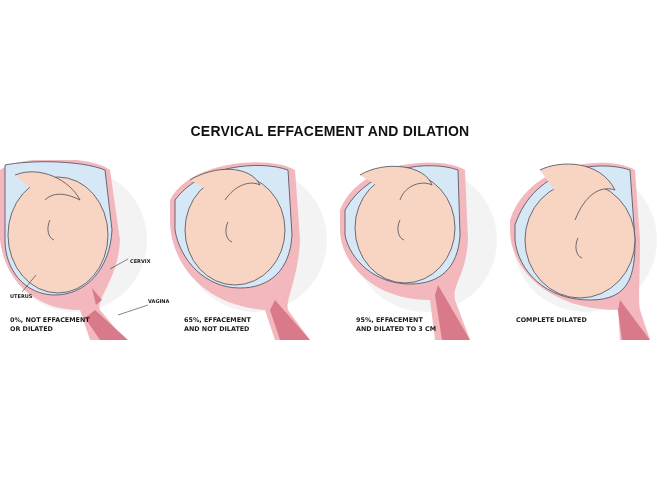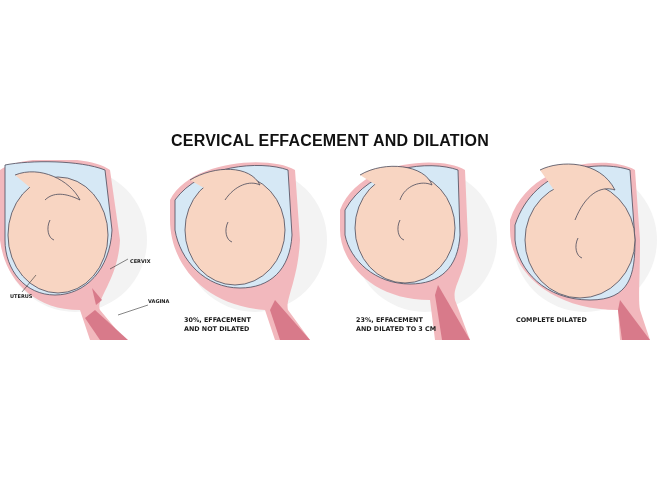--- a/index.html
+++ b/index.html
@@ -1,17 +1,17 @@
 <!DOCTYPE html>
 <html><head>
 <meta charset="utf-8">
 <style>
   html, body { margin:0; padding:0; background:#ffffff; }
   body { width:660px; height:480px; position:relative; overflow:hidden; font-family:"DejaVu Sans", sans-serif; }
-  .title { position:absolute; left:0; width:660px; top:132px; text-align:center; font-family:"Liberation Sans", sans-serif; font-weight:bold; font-size:16px; color:#111; letter-spacing:0.2px; }
+  .title { position:absolute; left:0; width:660px; top:123px; text-align:center; font-family:"Liberation Sans", sans-serif; font-weight:bold; font-size:14px; color:#111; letter-spacing:0.2px; }
   .panel { position:absolute; top:160px; width:170px; height:180px; }
   .panel svg { position:absolute; left:0; top:0; }
   .caption { position:absolute; font-family:"DejaVu Sans", sans-serif; font-weight:bold; font-size:6.4px; line-height:9px; color:#1a1a1a; white-space:pre-line; }
   .small-label { position:absolute; font-family:"DejaVu Sans", sans-serif; font-weight:bold; font-size:5px; color:#1a1a1a; }
 </style>
 </head>
 <body>
 
 <div class="title">CERVICAL EFFACEMENT AND DILATION</div>
 
@@ -25,47 +25,49 @@
     <path d="M15,15 C40,5 70,20 80,40 C70,35 55,30 45,40" fill="#f8d5c2" stroke="#4a4a5a" stroke-width="0.8"></path>
     <path d="M50,60 C46,68 48,78 54,80" fill="none" stroke="#4a4a5a" stroke-width="0.8"></path>
     <path d="M92,128 L96,145 L102,140 Z" fill="#d87a8a"></path>
     <line x1="110" y1="109" x2="128" y2="99" stroke="#333" stroke-width="0.6"></line>
     <line x1="22" y1="132" x2="36" y2="115" stroke="#333" stroke-width="0.6"></line>
     <line x1="118" y1="155" x2="148" y2="145" stroke="#333" stroke-width="0.6"></line>
   </svg>
   <div class="small-label" style="left:130px;top:98px;">CERVIX</div>
   <div class="small-label" style="left:10px;top:133px;">UTERUS</div>
   <div class="small-label" style="left:148px;top:138px;">VAGINA</div>
+  <div class="caption" style="left:10px;top:156px;">0%, NOT EFFACEMENT
+OR DILATED</div>
 </div>
 
 <div class="panel" style="left:170px;">
   <svg width="170" height="180" viewBox="0 0 170 180">
     <circle cx="85" cy="80" r="72" fill="#f3f3f3"></circle>
     <path d="M0,40 C20,0 100,-5 125,10 L130,80 C128,120 115,140 118,150 L140,180 L105,180 L95,150 C30,145 0,100 0,60 Z" fill="#f2b8bd"></path>
     <path d="M105,140 L140,180 L110,180 L100,150 Z" fill="#d87a8a"></path>
     <path d="M5,40 C30,5 90,0 118,10 L122,75 C120,110 100,128 70,128 C35,128 10,100 5,70 Z" fill="#d6e8f5" stroke="#4a4a5a" stroke-width="0.8"></path>
     <ellipse cx="65" cy="70" rx="50" ry="55" fill="#f8d5c2" stroke="#4a4a5a" stroke-width="0.8"></ellipse>
     <path d="M20,20 C45,5 80,5 90,25 C80,20 65,25 55,40" fill="#f8d5c2" stroke="#4a4a5a" stroke-width="0.8"></path>
     <path d="M58,62 C54,70 56,80 62,82" fill="none" stroke="#4a4a5a" stroke-width="0.8"></path>
   </svg>
-  <div class="caption" style="left:14px;top:156px;">30%, EFFACEMENT
+  <div class="caption" style="left:14px;top:156px;">65%, EFFACEMENT
 AND NOT DILATED</div>
 </div>
 
 <div class="panel" style="left:340px;">
   <svg width="170" height="180" viewBox="0 0 170 180">
     <circle cx="85" cy="80" r="72" fill="#f3f3f3"></circle>
     <path d="M0,50 C20,0 100,-5 125,10 L128,80 C126,115 112,125 115,140 L130,180 L95,180 L90,140 C30,140 0,100 0,70 Z" fill="#f2b8bd"></path>
     <path d="M98,125 L130,180 L102,180 L95,135 Z" fill="#d87a8a"></path>
     <path d="M5,50 C30,5 90,0 118,10 L120,75 C118,108 100,124 70,124 C35,124 10,100 5,75 Z" fill="#d6e8f5" stroke="#4a4a5a" stroke-width="0.8"></path>
     <ellipse cx="65" cy="68" rx="50" ry="55" fill="#f8d5c2" stroke="#4a4a5a" stroke-width="0.8"></ellipse>
     <path d="M20,15 C45,0 85,5 92,25 C82,20 65,25 60,40" fill="#f8d5c2" stroke="#4a4a5a" stroke-width="0.8"></path>
     <path d="M60,60 C56,68 58,78 64,80" fill="none" stroke="#4a4a5a" stroke-width="0.8"></path>
   </svg>
-  <div class="caption" style="left:16px;top:156px;">23%, EFFACEMENT
+  <div class="caption" style="left:16px;top:156px;">95%, EFFACEMENT
 AND DILATED TO 3 CM</div>
 </div>
 
 <div class="panel" style="left:500px;">
   <svg width="170" height="180" viewBox="0 0 170 180">
     <circle cx="85" cy="80" r="72" fill="#f3f3f3"></circle>
     <path d="M10,60 C30,0 110,-5 135,10 L140,80 C140,120 138,140 140,150 L150,180 L120,180 L118,150 C50,150 10,110 10,70 Z" fill="#f2b8bd"></path>
     <path d="M120,140 L150,180 L122,180 L118,150 Z" fill="#d87a8a"></path>
     <path d="M15,65 C35,5 100,0 130,10 L135,80 C135,115 130,140 90,140 C45,140 18,110 15,80 Z" fill="#d6e8f5" stroke="#4a4a5a" stroke-width="0.8"></path>
     <ellipse cx="80" cy="80" rx="55" ry="58" fill="#f8d5c2" stroke="#4a4a5a" stroke-width="0.8"></ellipse>

